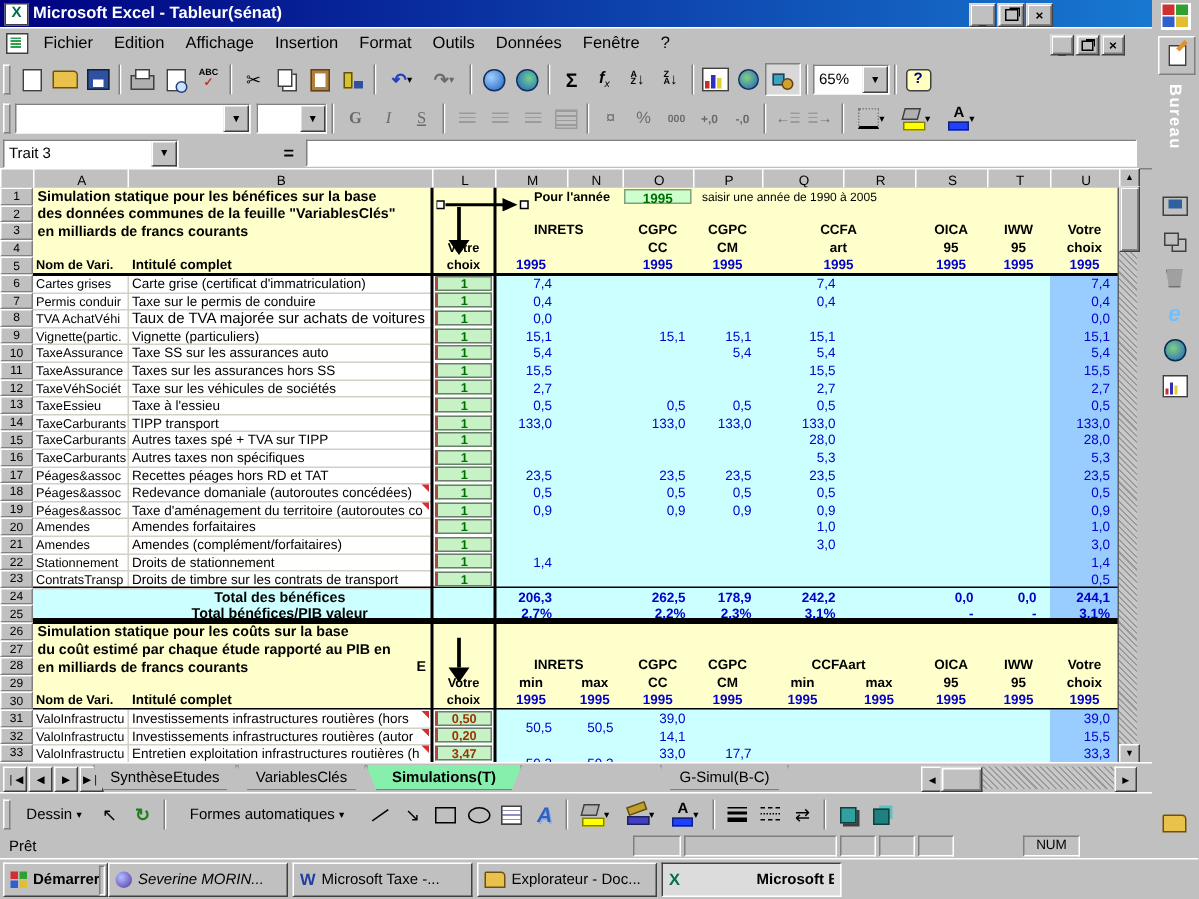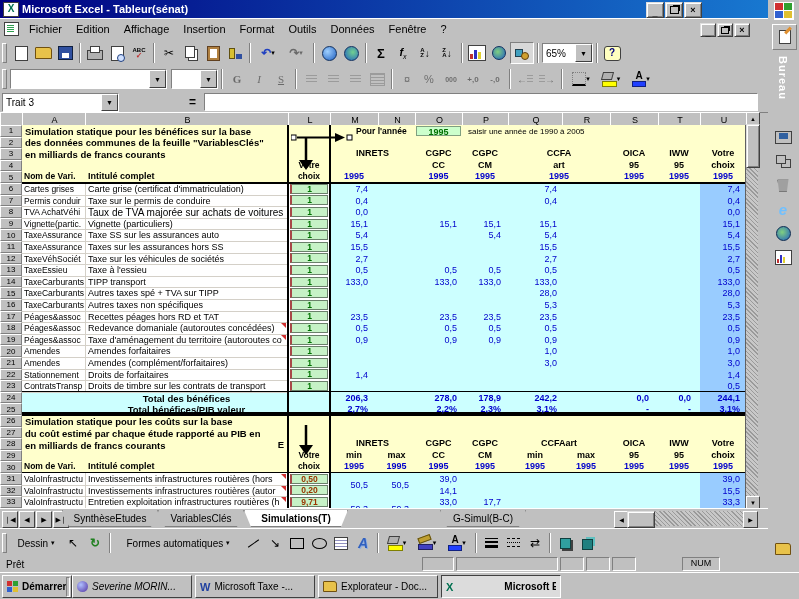--- a/index.html
+++ b/index.html
@@ -29,21 +29,21 @@
   .page-ic{width:11px;height:13px;background:#fff;border:1px solid #404040;}
   .cellfont{font-size:9px;white-space:nowrap;overflow:hidden;}
   .hdrcell{background:#c0c0c0;border:1px solid;border-color:#fff #808080 #808080 #fff;
            display:flex;align-items:center;justify-content:center;font-size:9px;color:#000;}
   .valcell{font-size:9px;color:#0000cc;text-align:right;box-sizing:border-box;white-space:nowrap;}
   .greencell{background:#c6f2c6;border:1px solid #6a806a;border-left:2px solid #a84848;box-sizing:border-box;
              display:flex;align-items:center;justify-content:center;font-weight:bold;}
   .tab{height:17px;box-sizing:border-box;background:#c0c0c0;border:1px solid #808080;border-top:none;
        clip-path:polygon(0 0,100% 0,calc(100% - 7px) 100%,7px 100%);
        display:flex;align-items:center;justify-content:center;font-size:10px;}
-  .tab.active{background:#ffffff;font-weight:bold;}
+  .tab.active{background:#86efac;font-weight:bold;}
   .sb-btn{background:#c0c0c0;border:1px solid;border-color:#fff #404040 #404040 #fff;
           display:flex;align-items:center;justify-content:center;font-size:6px;color:#000;}
   .hatch{background:repeating-linear-gradient(45deg,#9a9a9a 0 1px,#c8c8c8 1px 3px);}
   .task{height:21px;background:#c0c0c0;border:1px solid;border-color:#fff #404040 #404040 #fff;
         display:flex;align-items:center;font-size:10px;padding:0 4px;gap:4px;overflow:hidden;white-space:nowrap;}
   .task.active{border-color:#404040 #fff #fff #404040;background:#dcdcdc;font-weight:bold;}
   .vtext{writing-mode:vertical-rl;color:#fff;font-weight:bold;font-size:11px;letter-spacing:1px;}
   .bico{width:24px;height:22px;display:flex;align-items:center;justify-content:center;}
   .mini-lines{width:11px;height:9px;background:repeating-linear-gradient(to bottom,#707070 0 1px,transparent 1px 3px);}
 </style>
@@ -506,31 +506,31 @@
     <div class="abs cellfont" style="left: 88px; top: 221.4px; width: 197px; height: 10.5px; font-size: 9px;">Amendes forfaitaires</div>
     <div class="abs greencell" style="left: 290px; top: 221.2px; width: 38px; height: 10px; color: rgb(0, 112, 0); font-size: 8.5px;">1</div>
     <div class="abs valcell" style="left: 508px; top: 221.4px; width: 54px; height: 10.5px; padding-right: 5px;">1,0</div>
     <div class="abs valcell" style="left: 700px; top: 221.4px; width: 46px; height: 10.5px; padding-right: 6px;">1,0</div>
     <div class="abs cellfont" style="left: 24px; top: 233px; width: 60px; height: 10.5px; font-size: 8.5px;">Amendes</div>
     <div class="abs cellfont" style="left: 88px; top: 233px; width: 197px; height: 10.5px; font-size: 9px;">Amendes (complément/forfaitaires)</div>
     <div class="abs greencell" style="left: 290px; top: 232.8px; width: 38px; height: 10px; color: rgb(0, 112, 0); font-size: 8.5px;">1</div>
     <div class="abs valcell" style="left: 508px; top: 233px; width: 54px; height: 10.5px; padding-right: 5px;">3,0</div>
     <div class="abs valcell" style="left: 700px; top: 233px; width: 46px; height: 10.5px; padding-right: 6px;">3,0</div>
     <div class="abs cellfont" style="left: 24px; top: 244.6px; width: 60px; height: 10.5px; font-size: 8.5px;">Stationnement</div>
-    <div class="abs cellfont" style="left: 88px; top: 244.6px; width: 197px; height: 10.5px; font-size: 9px;">Droits de forfaitaires</div>
+    <div class="abs cellfont" style="left: 88px; top: 244.6px; width: 197px; height: 10.5px; font-size: 9px;">Droits de stationnement</div>
     <div class="abs greencell" style="left: 290px; top: 244.4px; width: 38px; height: 10px; color: rgb(0, 112, 0); font-size: 8.5px;">1</div>
     <div class="abs valcell" style="left: 330px; top: 244.6px; width: 48px; height: 10.5px; padding-right: 10px;">1,4</div>
     <div class="abs valcell" style="left: 700px; top: 244.6px; width: 46px; height: 10.5px; padding-right: 6px;">1,4</div>
     <div class="abs cellfont" style="left: 24px; top: 256.2px; width: 60px; height: 10.5px; font-size: 8.5px;">ContratsTransp</div>
     <div class="abs cellfont" style="left: 88px; top: 256.2px; width: 197px; height: 10.5px; font-size: 9px;">Droits de timbre sur les contrats de transport</div>
     <div class="abs greencell" style="left: 290px; top: 256px; width: 38px; height: 10px; color: rgb(0, 112, 0); font-size: 8.5px;">1</div>
     <div class="abs valcell" style="left: 700px; top: 256.2px; width: 46px; height: 10.5px; padding-right: 6px;">0,5</div>
     <div class="abs cellfont" style="left: 85px; top: 267.6px; width: 203px; height: 11px; font-weight: bold; font-size: 9.5px; text-align: center;">Total des bénéfices</div>
     <div class="abs valcell" style="left: 330px; top: 267.6px; width: 48px; height: 11px; padding-right: 10px; font-weight: bold;">206,3</div>
-    <div class="abs valcell" style="left: 415px; top: 267.6px; width: 47px; height: 11px; padding-right: 5px; font-weight: bold;">278,0</div>
+    <div class="abs valcell" style="left: 415px; top: 267.6px; width: 47px; height: 11px; padding-right: 5px; font-weight: bold;">262,5</div>
     <div class="abs valcell" style="left: 462px; top: 267.6px; width: 46px; height: 11px; padding-right: 7px; font-weight: bold;">178,9</div>
     <div class="abs valcell" style="left: 508px; top: 267.6px; width: 54px; height: 11px; padding-right: 5px; font-weight: bold;">242,2</div>
     <div class="abs valcell" style="left: 610px; top: 267.6px; width: 48px; height: 11px; padding-right: 9px; font-weight: bold;">0,0</div>
     <div class="abs valcell" style="left: 658px; top: 267.6px; width: 42px; height: 11px; padding-right: 9px; font-weight: bold;">0,0</div>
     <div class="abs valcell" style="left: 700px; top: 267.6px; width: 46px; height: 11px; padding-right: 6px; font-weight: bold;">244,1</div>
     <div class="abs cellfont" style="left: 85px; top: 278.9px; width: 203px; height: 11px; font-weight: bold; font-size: 9.5px; text-align: center;">Total bénéfices/PIB valeur</div>
     <div class="abs valcell" style="left: 330px; top: 278.9px; width: 48px; height: 11px; padding-right: 10px; font-weight: bold;">2,7%</div>
     <div class="abs valcell" style="left: 415px; top: 278.9px; width: 47px; height: 11px; padding-right: 5px; font-weight: bold;">2,2%</div>
     <div class="abs valcell" style="left: 462px; top: 278.9px; width: 46px; height: 11px; padding-right: 7px; font-weight: bold;">2,3%</div>
     <div class="abs valcell" style="left: 508px; top: 278.9px; width: 54px; height: 11px; padding-right: 5px; font-weight: bold;">3,1%</div>
@@ -582,21 +582,21 @@
     <div class="abs valcell" style="left: 700px; top: 349px; width: 46px; height: 10.5px; padding-right: 6px;">39,0</div>
     <div class="abs cellfont" style="left: 24px; top: 360.6px; width: 60px; height: 10.5px; font-size: 8.5px;">ValoInfrastructu</div>
     <div class="abs cellfont" style="left: 88px; top: 360.6px; width: 197px; height: 10.5px; font-size: 9px;">Investissements infrastructures routières (autor</div>
     <div class="abs " style="left: 281px; top: 360.6px; width: 0px; height: 0px; border-left: 5px solid transparent; border-top: 5px solid rgb(208, 48, 48);"></div>
     <div class="abs greencell" style="left: 290px; top: 360.4px; width: 38px; height: 10px; color: rgb(153, 51, 0); font-size: 8.5px;">0,20</div>
     <div class="abs valcell" style="left: 415px; top: 360.6px; width: 47px; height: 10.5px; padding-right: 5px;">14,1</div>
     <div class="abs valcell" style="left: 700px; top: 360.6px; width: 46px; height: 10.5px; padding-right: 6px;">15,5</div>
     <div class="abs cellfont" style="left: 24px; top: 372.2px; width: 60px; height: 10.5px; font-size: 8.5px;">ValoInfrastructu</div>
     <div class="abs cellfont" style="left: 88px; top: 372.2px; width: 197px; height: 10.5px; font-size: 9px;">Entretien exploitation infrastructures routières (h</div>
     <div class="abs " style="left: 281px; top: 372.2px; width: 0px; height: 0px; border-left: 5px solid transparent; border-top: 5px solid rgb(208, 48, 48);"></div>
-    <div class="abs greencell" style="left: 290px; top: 372px; width: 38px; height: 10px; color: rgb(153, 51, 0); font-size: 8.5px;">9,71</div>
+    <div class="abs greencell" style="left: 290px; top: 372px; width: 38px; height: 10px; color: rgb(153, 51, 0); font-size: 8.5px;">3,47</div>
     <div class="abs valcell" style="left: 415px; top: 372.2px; width: 47px; height: 10.5px; padding-right: 5px;">33,0</div>
     <div class="abs valcell" style="left: 462px; top: 372.2px; width: 46px; height: 10.5px; padding-right: 7px;">17,7</div>
     <div class="abs valcell" style="left: 700px; top: 372.2px; width: 46px; height: 10.5px; padding-right: 6px;">33,3</div>
     <div class="abs valcell" style="left: 330px; top: 355.3px; width: 48px; height: 10.5px; padding-right: 10px;">50,5</div>
     <div class="abs valcell" style="left: 378px; top: 355.3px; width: 37px; height: 10.5px; padding-right: 6px;">50,5</div>
     <div class="abs valcell" style="left: 330px; top: 378.5px; width: 48px; height: 10.5px; padding-right: 10px;">59,3</div>
     <div class="abs valcell" style="left: 378px; top: 378.5px; width: 37px; height: 10.5px; padding-right: 6px;">59,3</div>
   </div>
 
 <div class="abs" style="left:746px;top:112px;width:12px;height:396px;">

